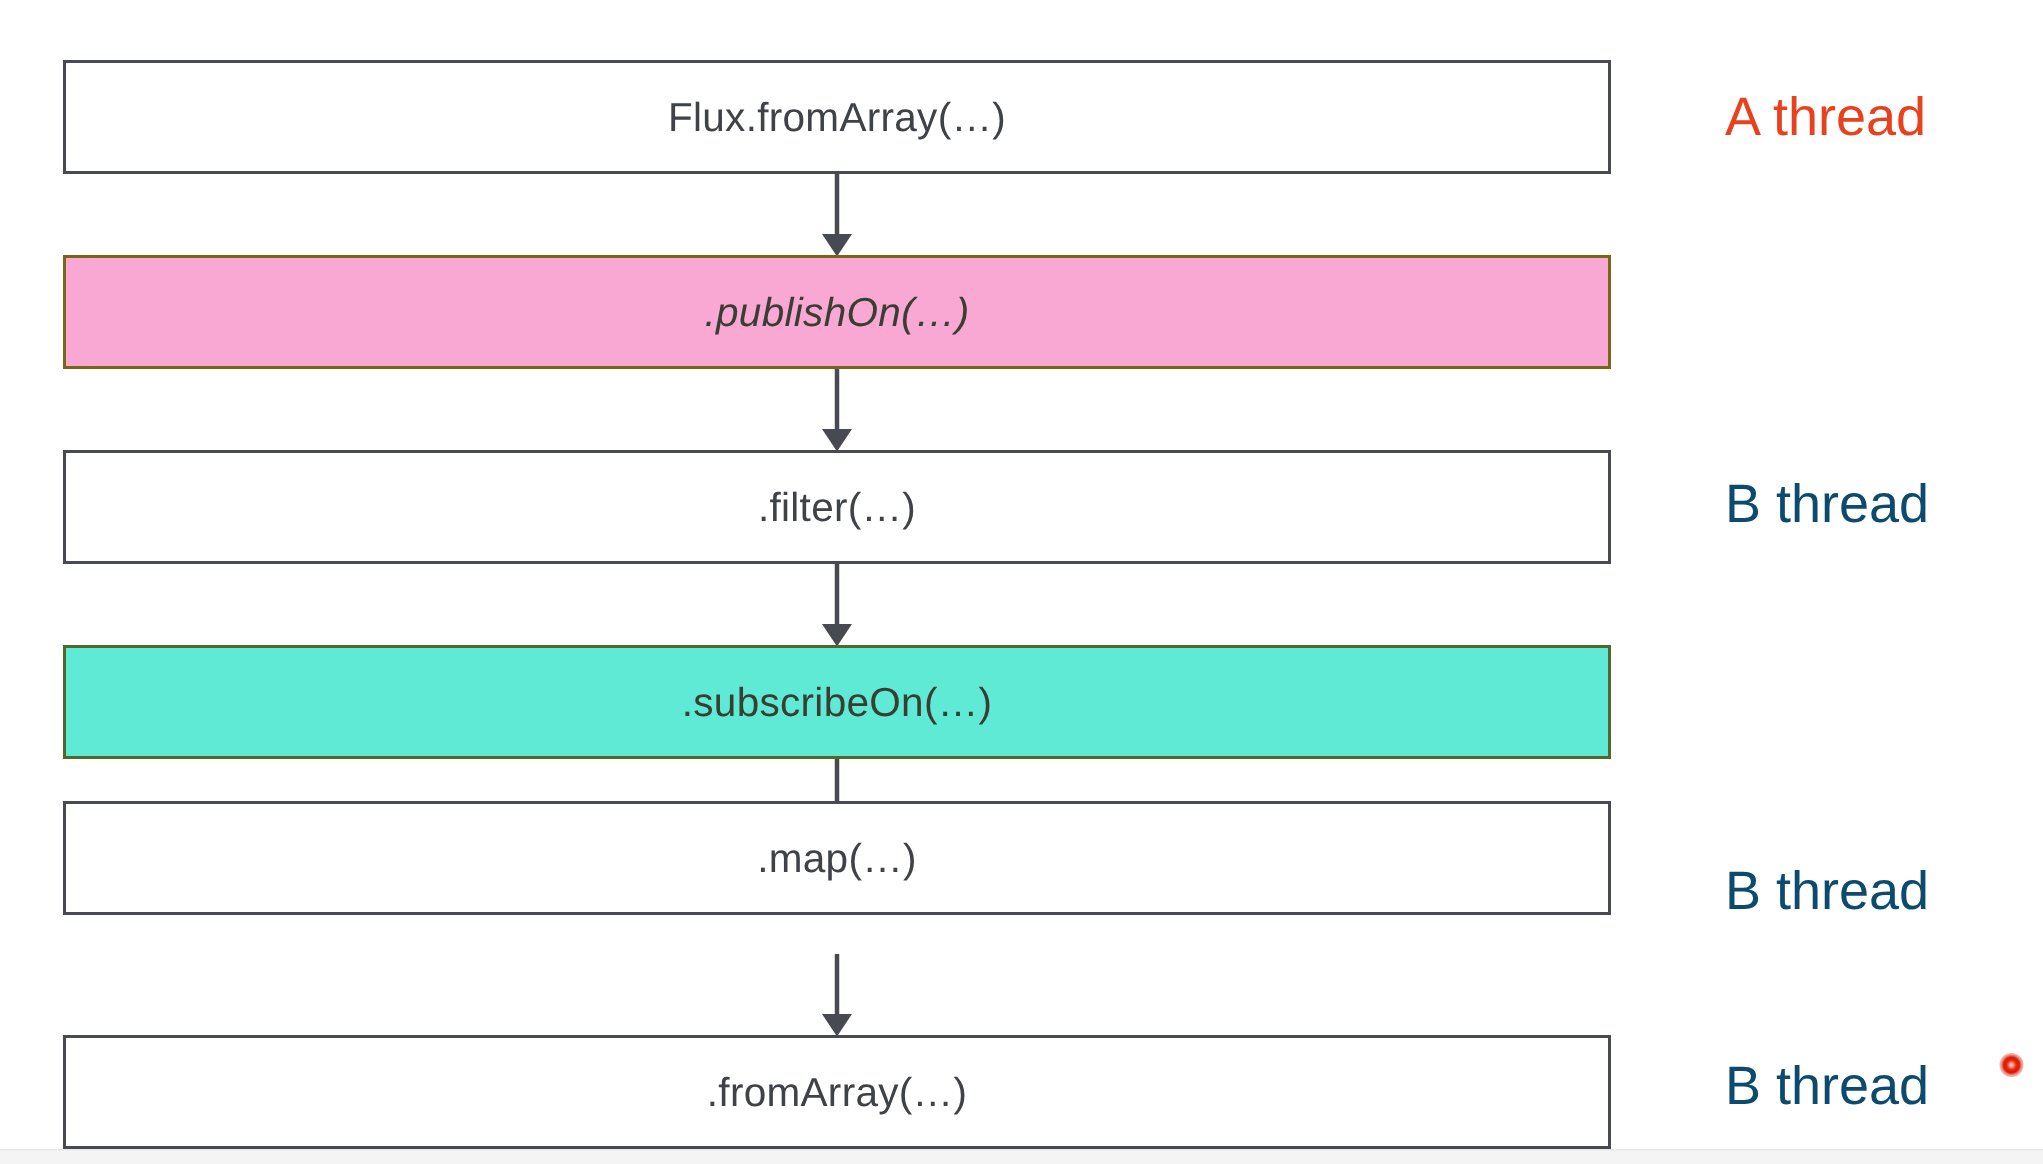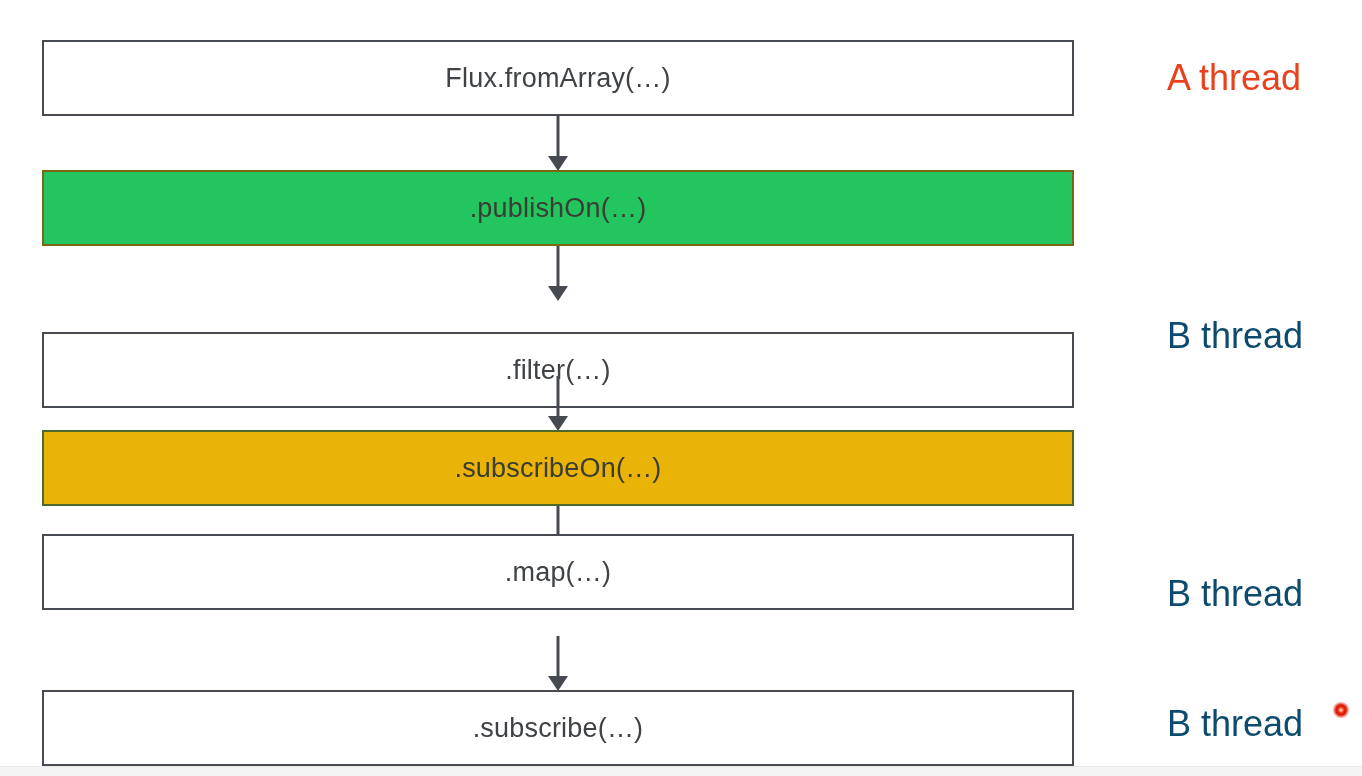--- a/index.html
+++ b/index.html
@@ -46,25 +46,26 @@
 
   .node .node-label {
     font-size: 27px;
     color: #3f4246;
     letter-spacing: 0.2px;
     line-height: 1;
     white-space: nowrap;
   }
 
   .node.fill-yellow {
-    background: #22c55e;
+    background: #f9a8d4;
     border-color: #7c6418;
+    font-style: italic;
   }
   .node.fill-green {
-    background: #eab308;
+    background: #5eead4;
     border-color: #4d6a2c;
   }
   .node.fill-yellow .node-label,
   .node.fill-green .node-label {
     color: #3a3d33;
   }
 
   
   .connector {
     position: absolute;
@@ -81,21 +82,20 @@
   }
 
   
   .thread-label {
     position: absolute;
     left: 1150px;
     font-size: 36px;
     line-height: 1;
     white-space: nowrap;
     font-weight: 400;
-    margin-left: 17px;
   }
   .thread-a { color: #e8411d; }
   .thread-b { color: #0c4a6e; }
 
   
   .laser-dot {
     position: absolute;
     left: 1333px;
     top: 702px;
     width: 16px;
@@ -142,21 +142,21 @@
       <span class="node-label">.publishOn(…)</span>
     </div>
 
     <div class="connector" style="top:206px;">
       <svg viewBox="0 0 1032 55" xmlns="http://www.w3.org/2000/svg">
         <line x1="516" y1="0" x2="516" y2="42" stroke="#474a51" stroke-width="3"></line>
         <polygon points="506,40 526,40 516,55" fill="#474a51"></polygon>
       </svg>
     </div>
 
-    <div class="node" style="top:260px; height:76px;margin-top:32px;">
+    <div class="node" style="top:260px; height:76px;">
       <span class="node-label">.filter(…)</span>
     </div>
 
     <div class="connector" style="top:336px;">
       <svg viewBox="0 0 1032 55" xmlns="http://www.w3.org/2000/svg">
         <line x1="516" y1="0" x2="516" y2="42" stroke="#474a51" stroke-width="3"></line>
         <polygon points="506,40 526,40 516,55" fill="#474a51"></polygon>
       </svg>
     </div>
 
@@ -176,21 +176,21 @@
     </div>
 
     <div class="connector" style="top:596px;">
       <svg viewBox="0 0 1032 55" xmlns="http://www.w3.org/2000/svg">
         <line x1="516" y1="0" x2="516" y2="42" stroke="#474a51" stroke-width="3"></line>
         <polygon points="506,40 526,40 516,55" fill="#474a51"></polygon>
       </svg>
     </div>
 
     <div class="node" style="top:650px; height:76px;">
-      <span class="node-label">.subscribe(…)</span>
+      <span class="node-label">.fromArray(…)</span>
     </div>
 
   </div>
 
   <div class="thread-label thread-a" style="top:60px;">A thread</div>
 
   <div class="thread-label thread-b" style="top:318px;">B thread</div>
 
   <div class="thread-label thread-b" style="top:576px;">B thread</div>
 

